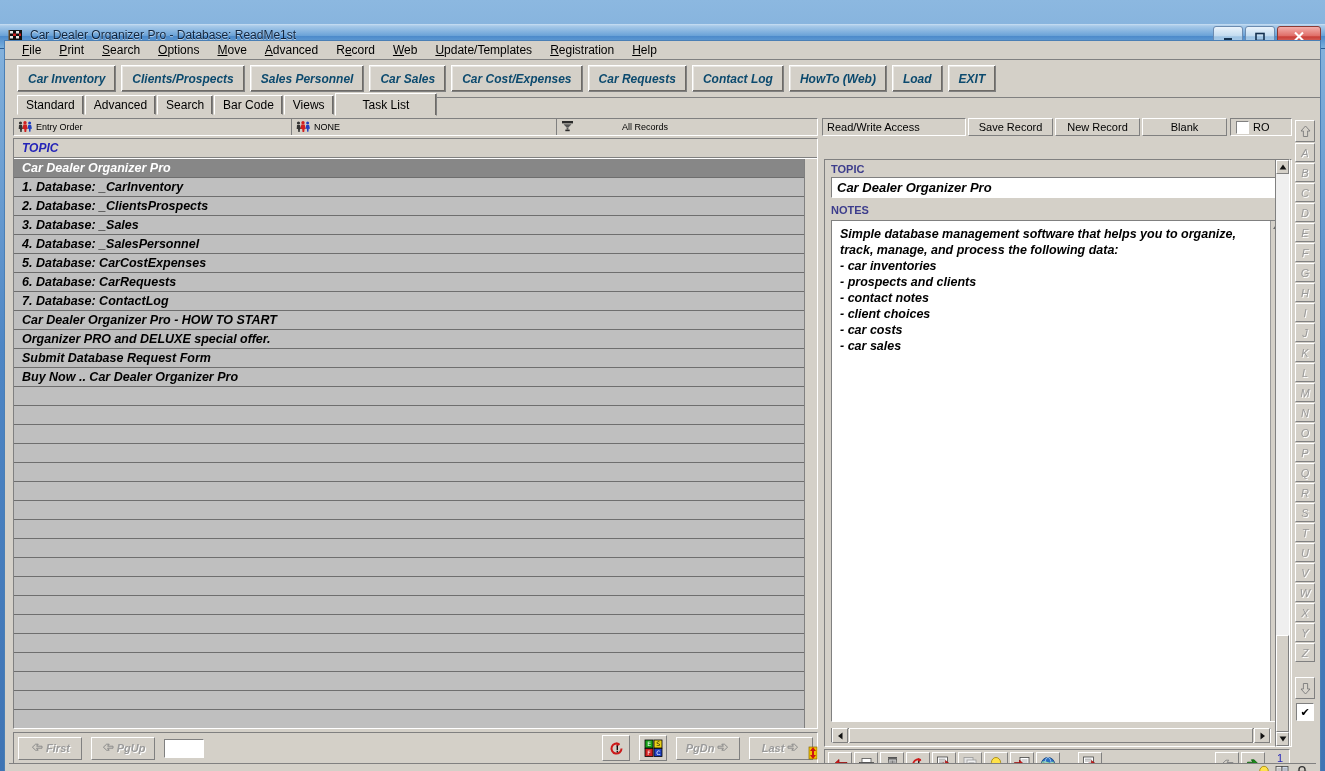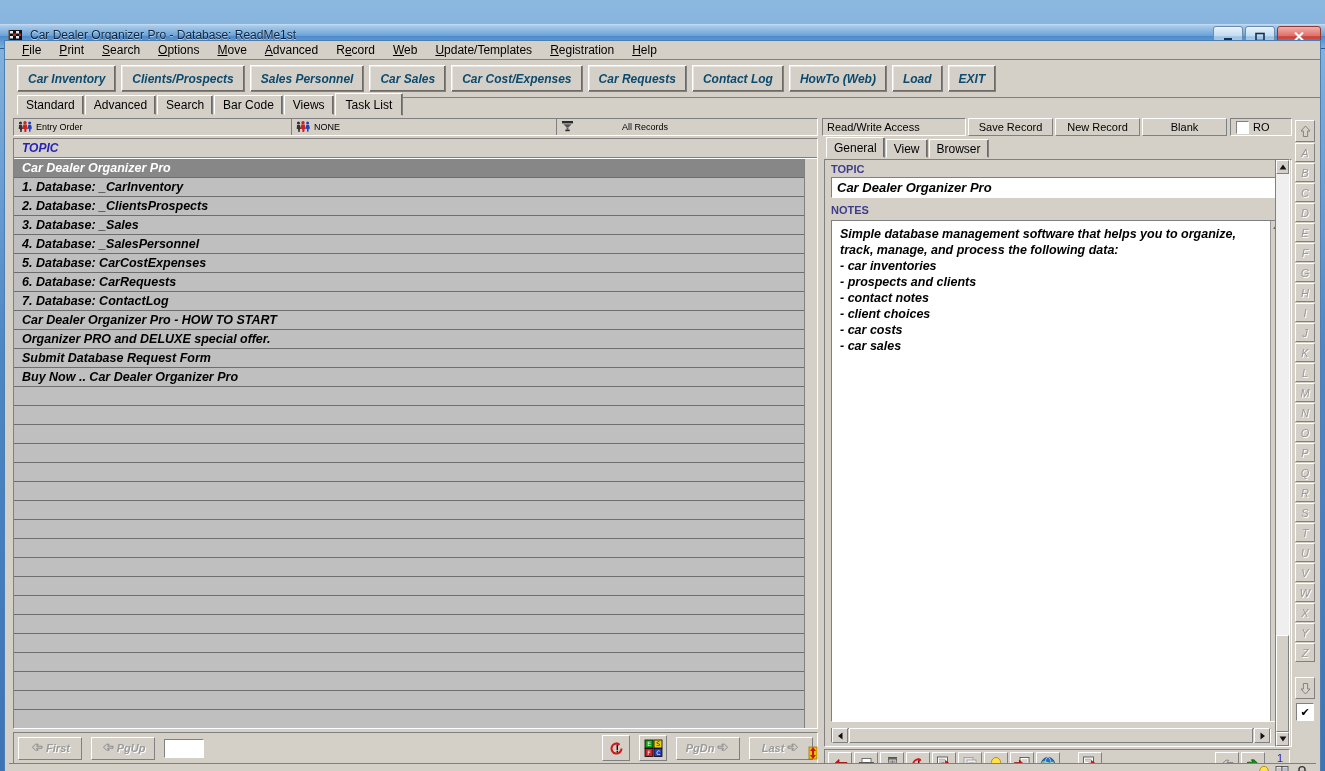--- a/index.html
+++ b/index.html
@@ -44,21 +44,21 @@
     background:#d4d0c8;border:1px solid;border-color:#ffffff #808080 #808080 #ffffff;
     box-shadow:inset -1px -1px 0 #6d6a66, inset 1px 1px 0 #e8e6e2;
     display:flex;align-items:center;justify-content:center;white-space:nowrap;}
 
   
   .tabstrip{height:22px;display:flex;align-items:flex-end;padding-left:12px;box-sizing:border-box;
     background:#d4d0c8;position:relative;}
   .tab{height:18px;padding:0 8px;font-size:12px;color:#000;display:flex;align-items:center;
     background:#d4d0c8;border:1px solid;border-color:#ffffff #808080 #d4d0c8 #ffffff;
     box-shadow:inset -1px 0 0 #6d6a66;margin-right:1px;}
-  .tab.active{height:21px;font-size:12px;padding:0 10px;background:#d4d0c8;
+  .tab.active{height:21px;font-size:12px;padding:0 27px;background:#d4d0c8;
     border-color:#ffffff #808080 #d4d0c8 #ffffff;position:relative;z-index:3;margin-bottom:-1px;}
   .tabfill{flex:1;height:17px;border-top:1px solid #808080;margin-left:-1px;}
 
   
   .main{position:absolute;left:0;top:75px;right:0;bottom:0;display:flex;}
 
   .leftpane{width:818px;box-sizing:border-box;padding:2px 2px 0 8px;position:relative;}
 
   .hdrrow{display:flex;height:18px;border:1px solid;border-color:#808080 #ffffff #ffffff #808080;
     box-sizing:border-box;background:#d4d0c8;text-align:right;}
@@ -406,25 +406,20 @@
             <div class="rwlabel">Read/Write Access</div>
             <div class="rwbtn">Save Record</div>
             <div class="rwbtn">New Record</div>
             <div class="rwbtn">Blank</div>
             <div class="robox">
               <span class="chk"></span>
               <span>RO</span>
             </div>
           </div>
 
-          <div class="rtabs">
-            <div class="rtab active">General</div>
-            <div class="rtab">View</div>
-            <div class="rtab">Browser</div>
-          </div>
 
           <div class="formwrap">
             <div class="flabel">TOPIC</div>
             <div class="ftext">
               <span>Car Dealer Organizer Pro</span>
             </div>
             <div class="flabel" style="padding-top:6px">NOTES</div>
             <div class="fnotes">
               <div class="notesinner" id="notes-lines">
                   <div class="nline">Simple database management software that helps you to organize,</div>

